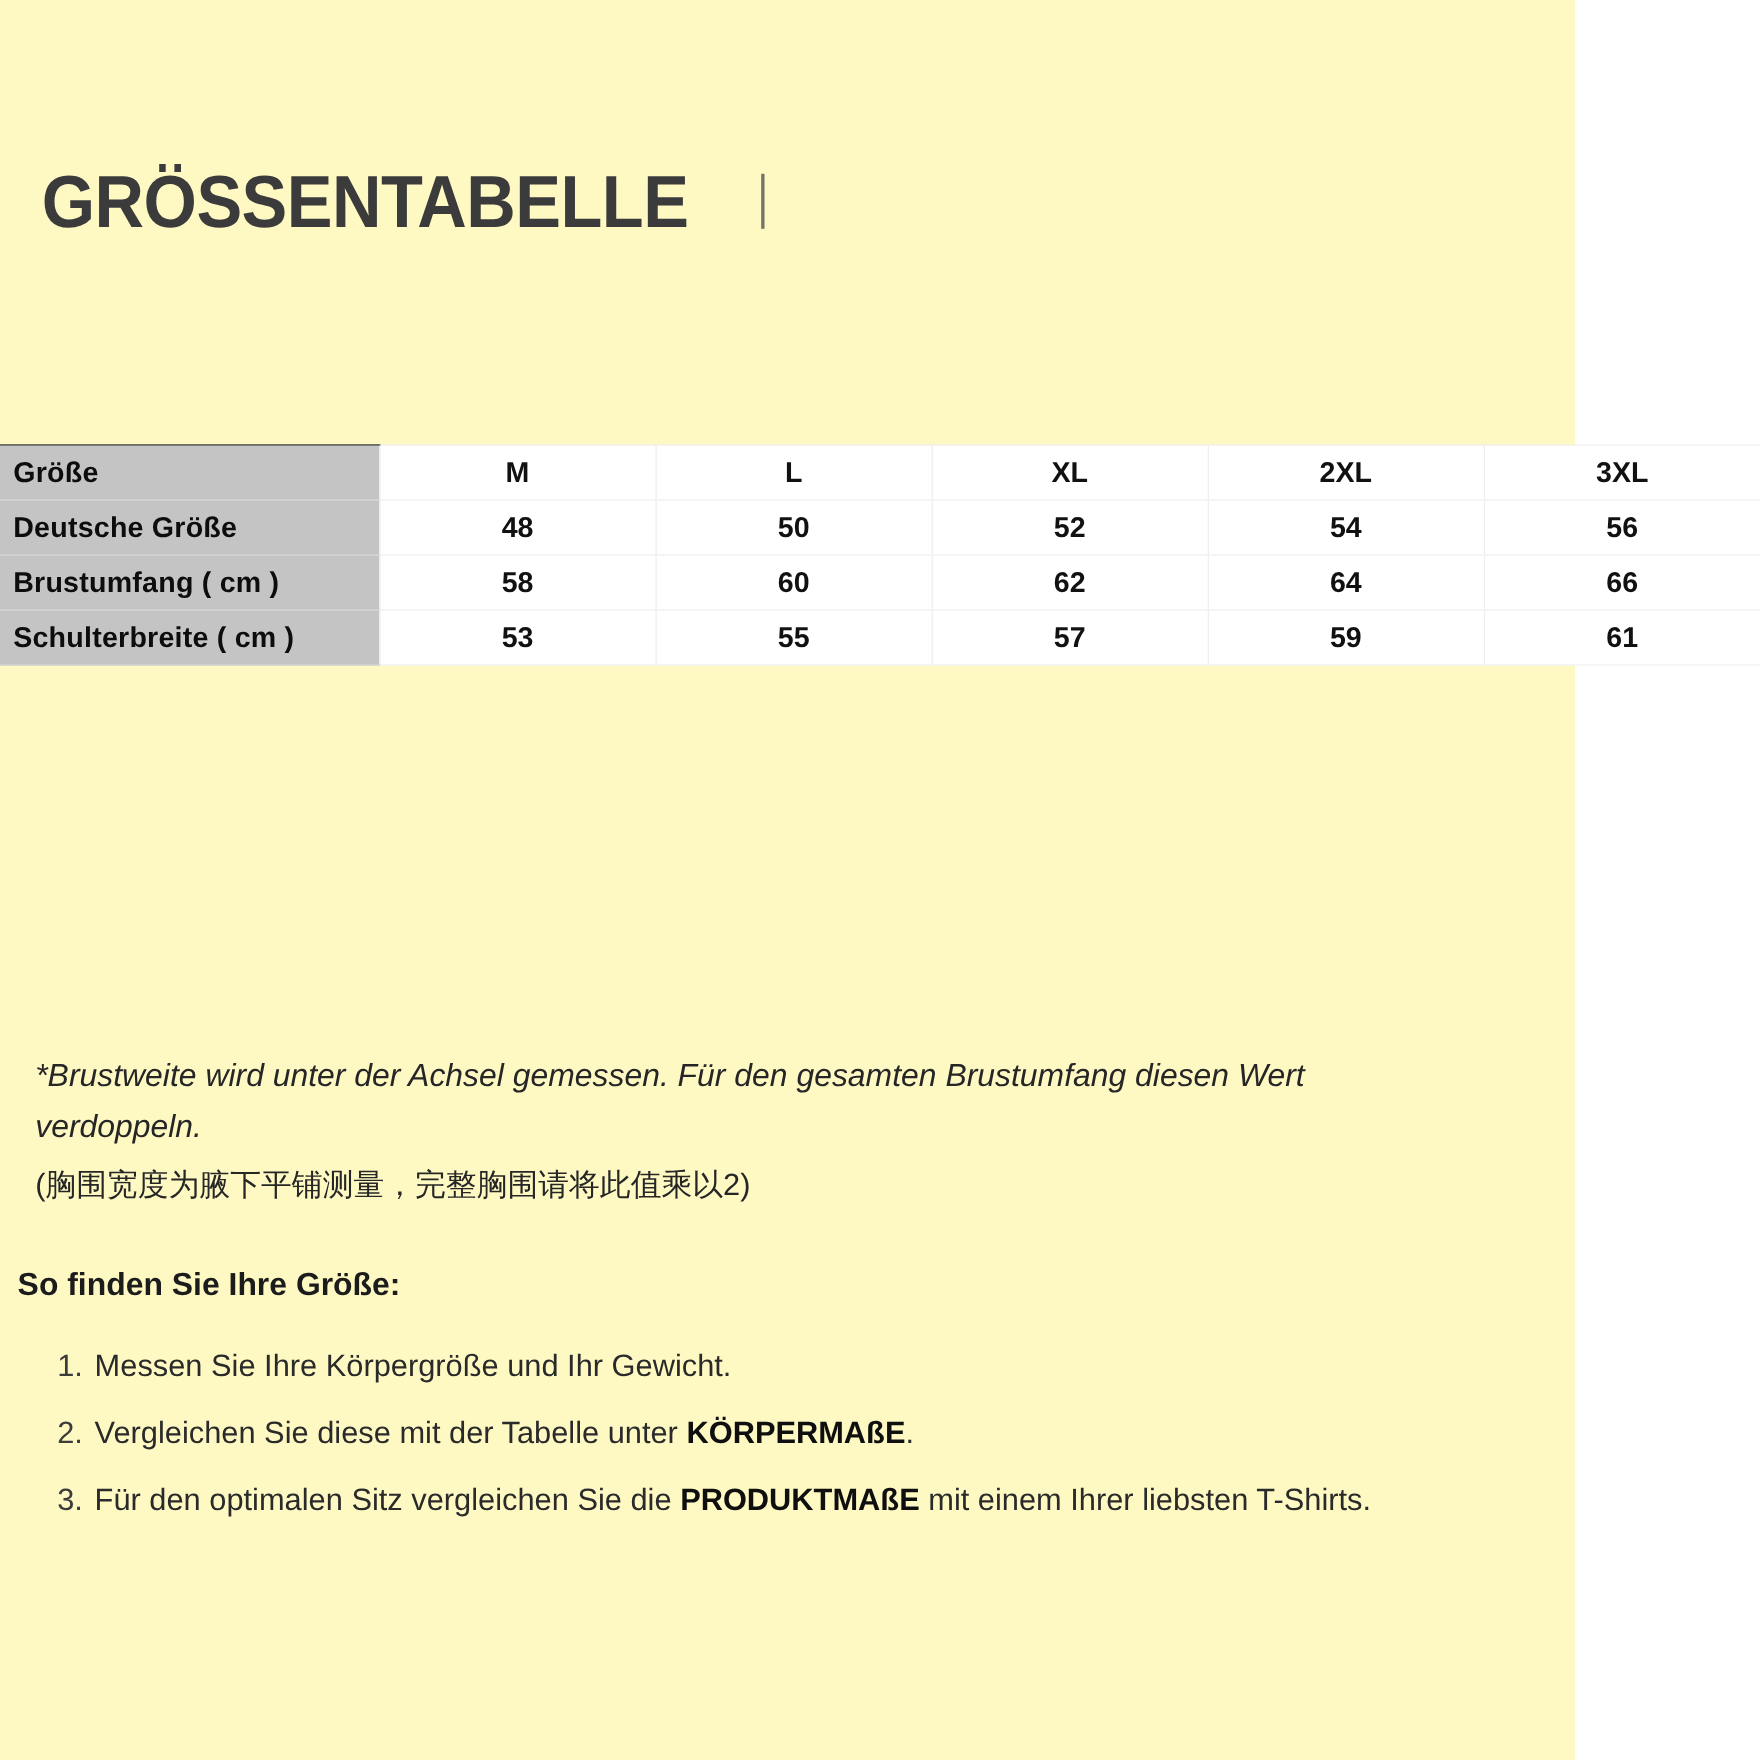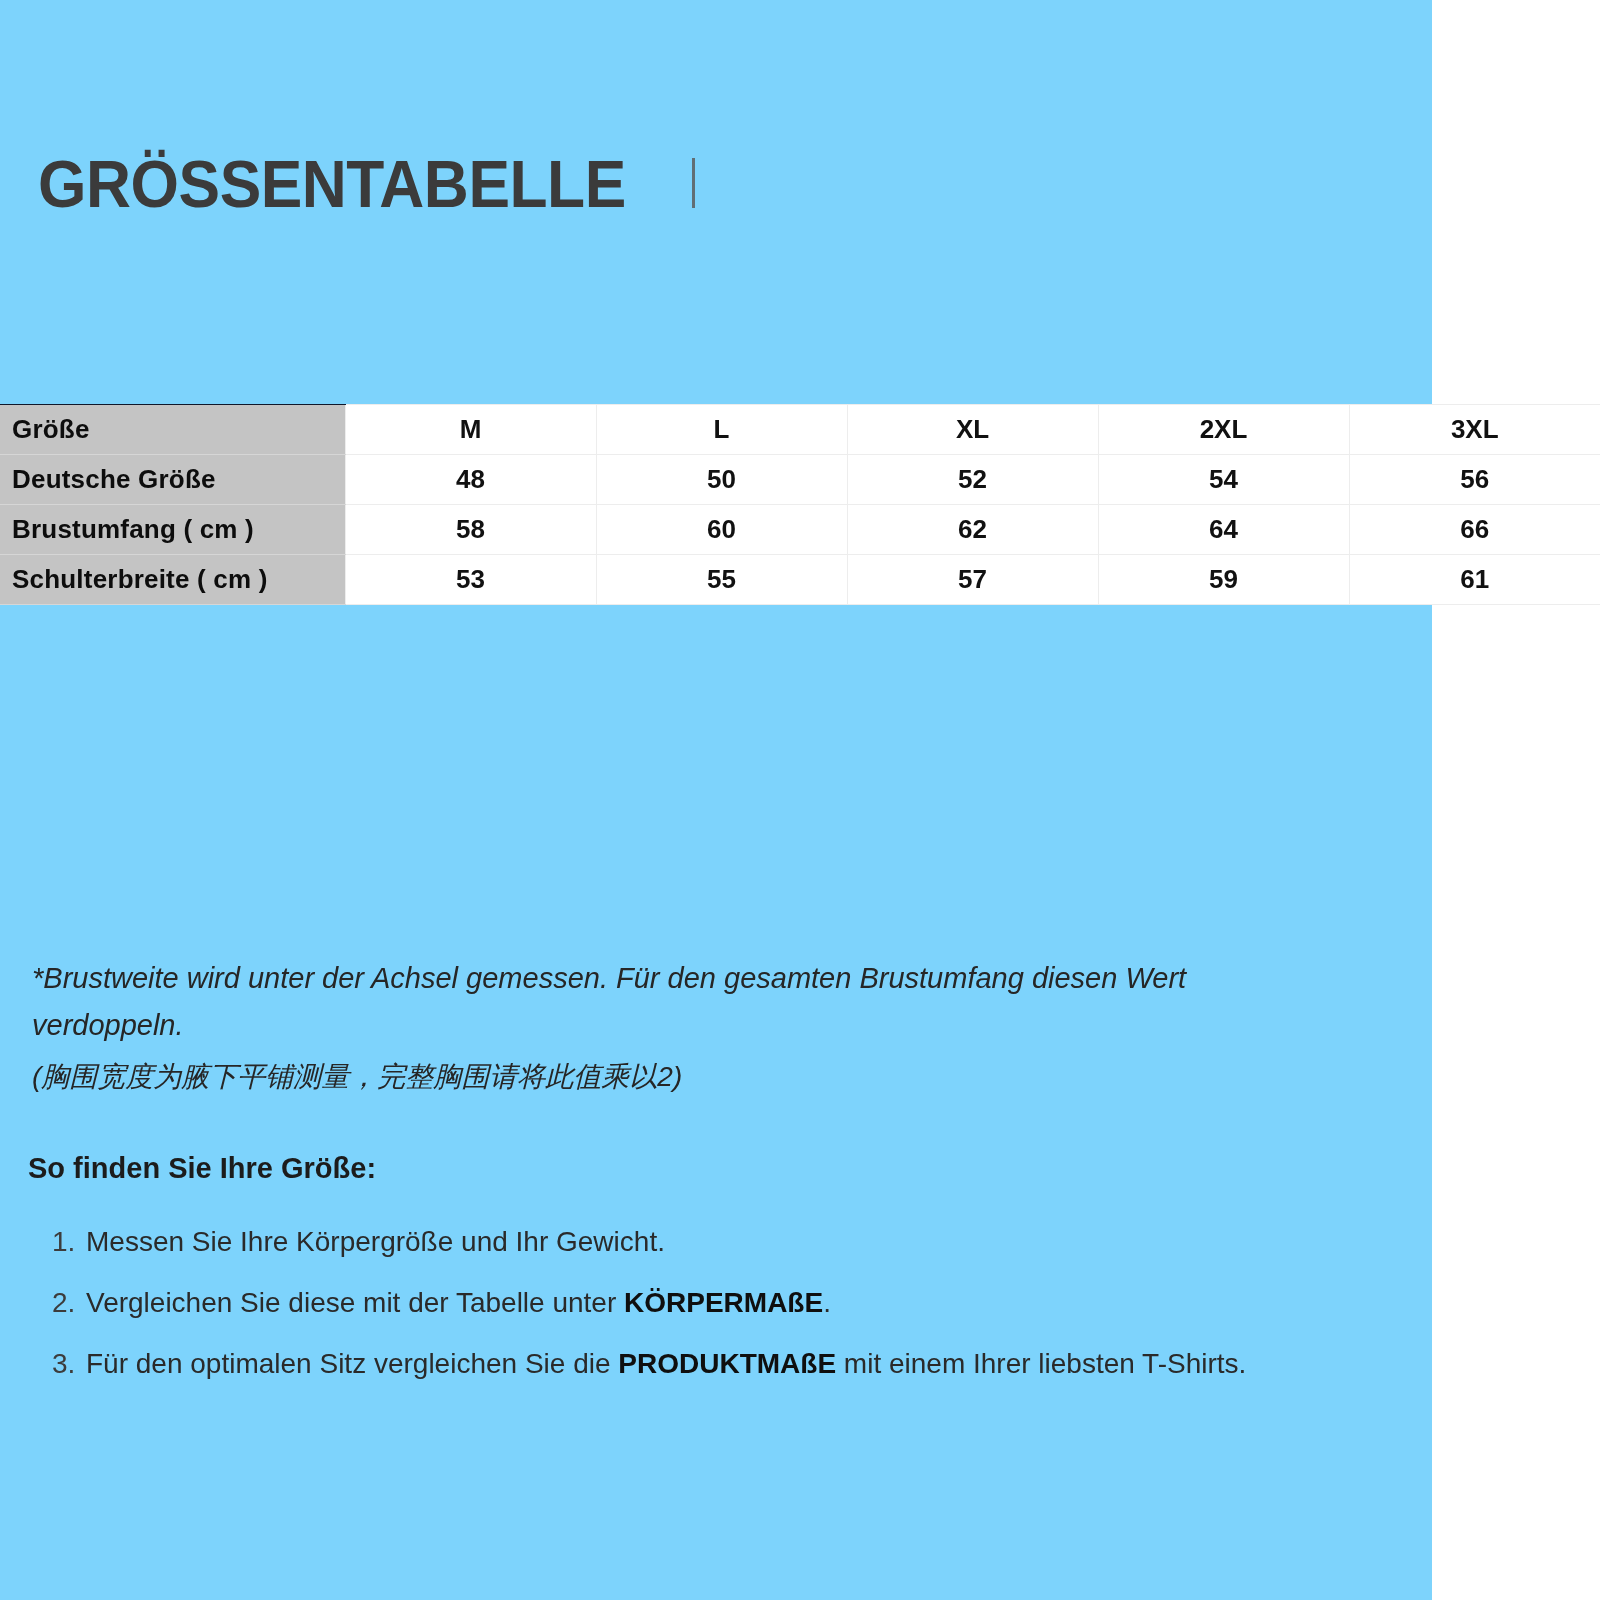--- a/index.html
+++ b/index.html
@@ -9,21 +9,21 @@
     height: 1600px;
     background: #ffffff;
     font-family: "Liberation Sans", "DejaVu Sans", sans-serif;
     overflow: hidden;
   }
 
   .page {
     position: relative;
     width: 1432px;
     height: 1600px;
-    background: #7dd3fc;
+    background: #fef9c3;
   }
 
   
   .title-row {
     position: absolute;
     left: 38px;
     top: 143px;
     display: flex;
     align-items: center;
     height: 80px;
@@ -100,28 +100,27 @@
     font-style: italic;
     color: #262626;
     line-height: 1.62;
   }
   .note-cn {
     position: absolute;
     left: 32px;
     top: 1057px;
     width: 1300px;
     font-size: 28px;
-    font-style: italic;
     color: #262626;
     line-height: 1.4;
   }
 
   .howto-title {
     position: absolute;
-    left: 28px;
+    left: 16px;
     top: 1152px;
     font-size: 29px;
     font-weight: bold;
     color: #1c1c1c;
   }
 
   .steps {
     position: absolute;
     left: 52px;
     top: 1224px;

